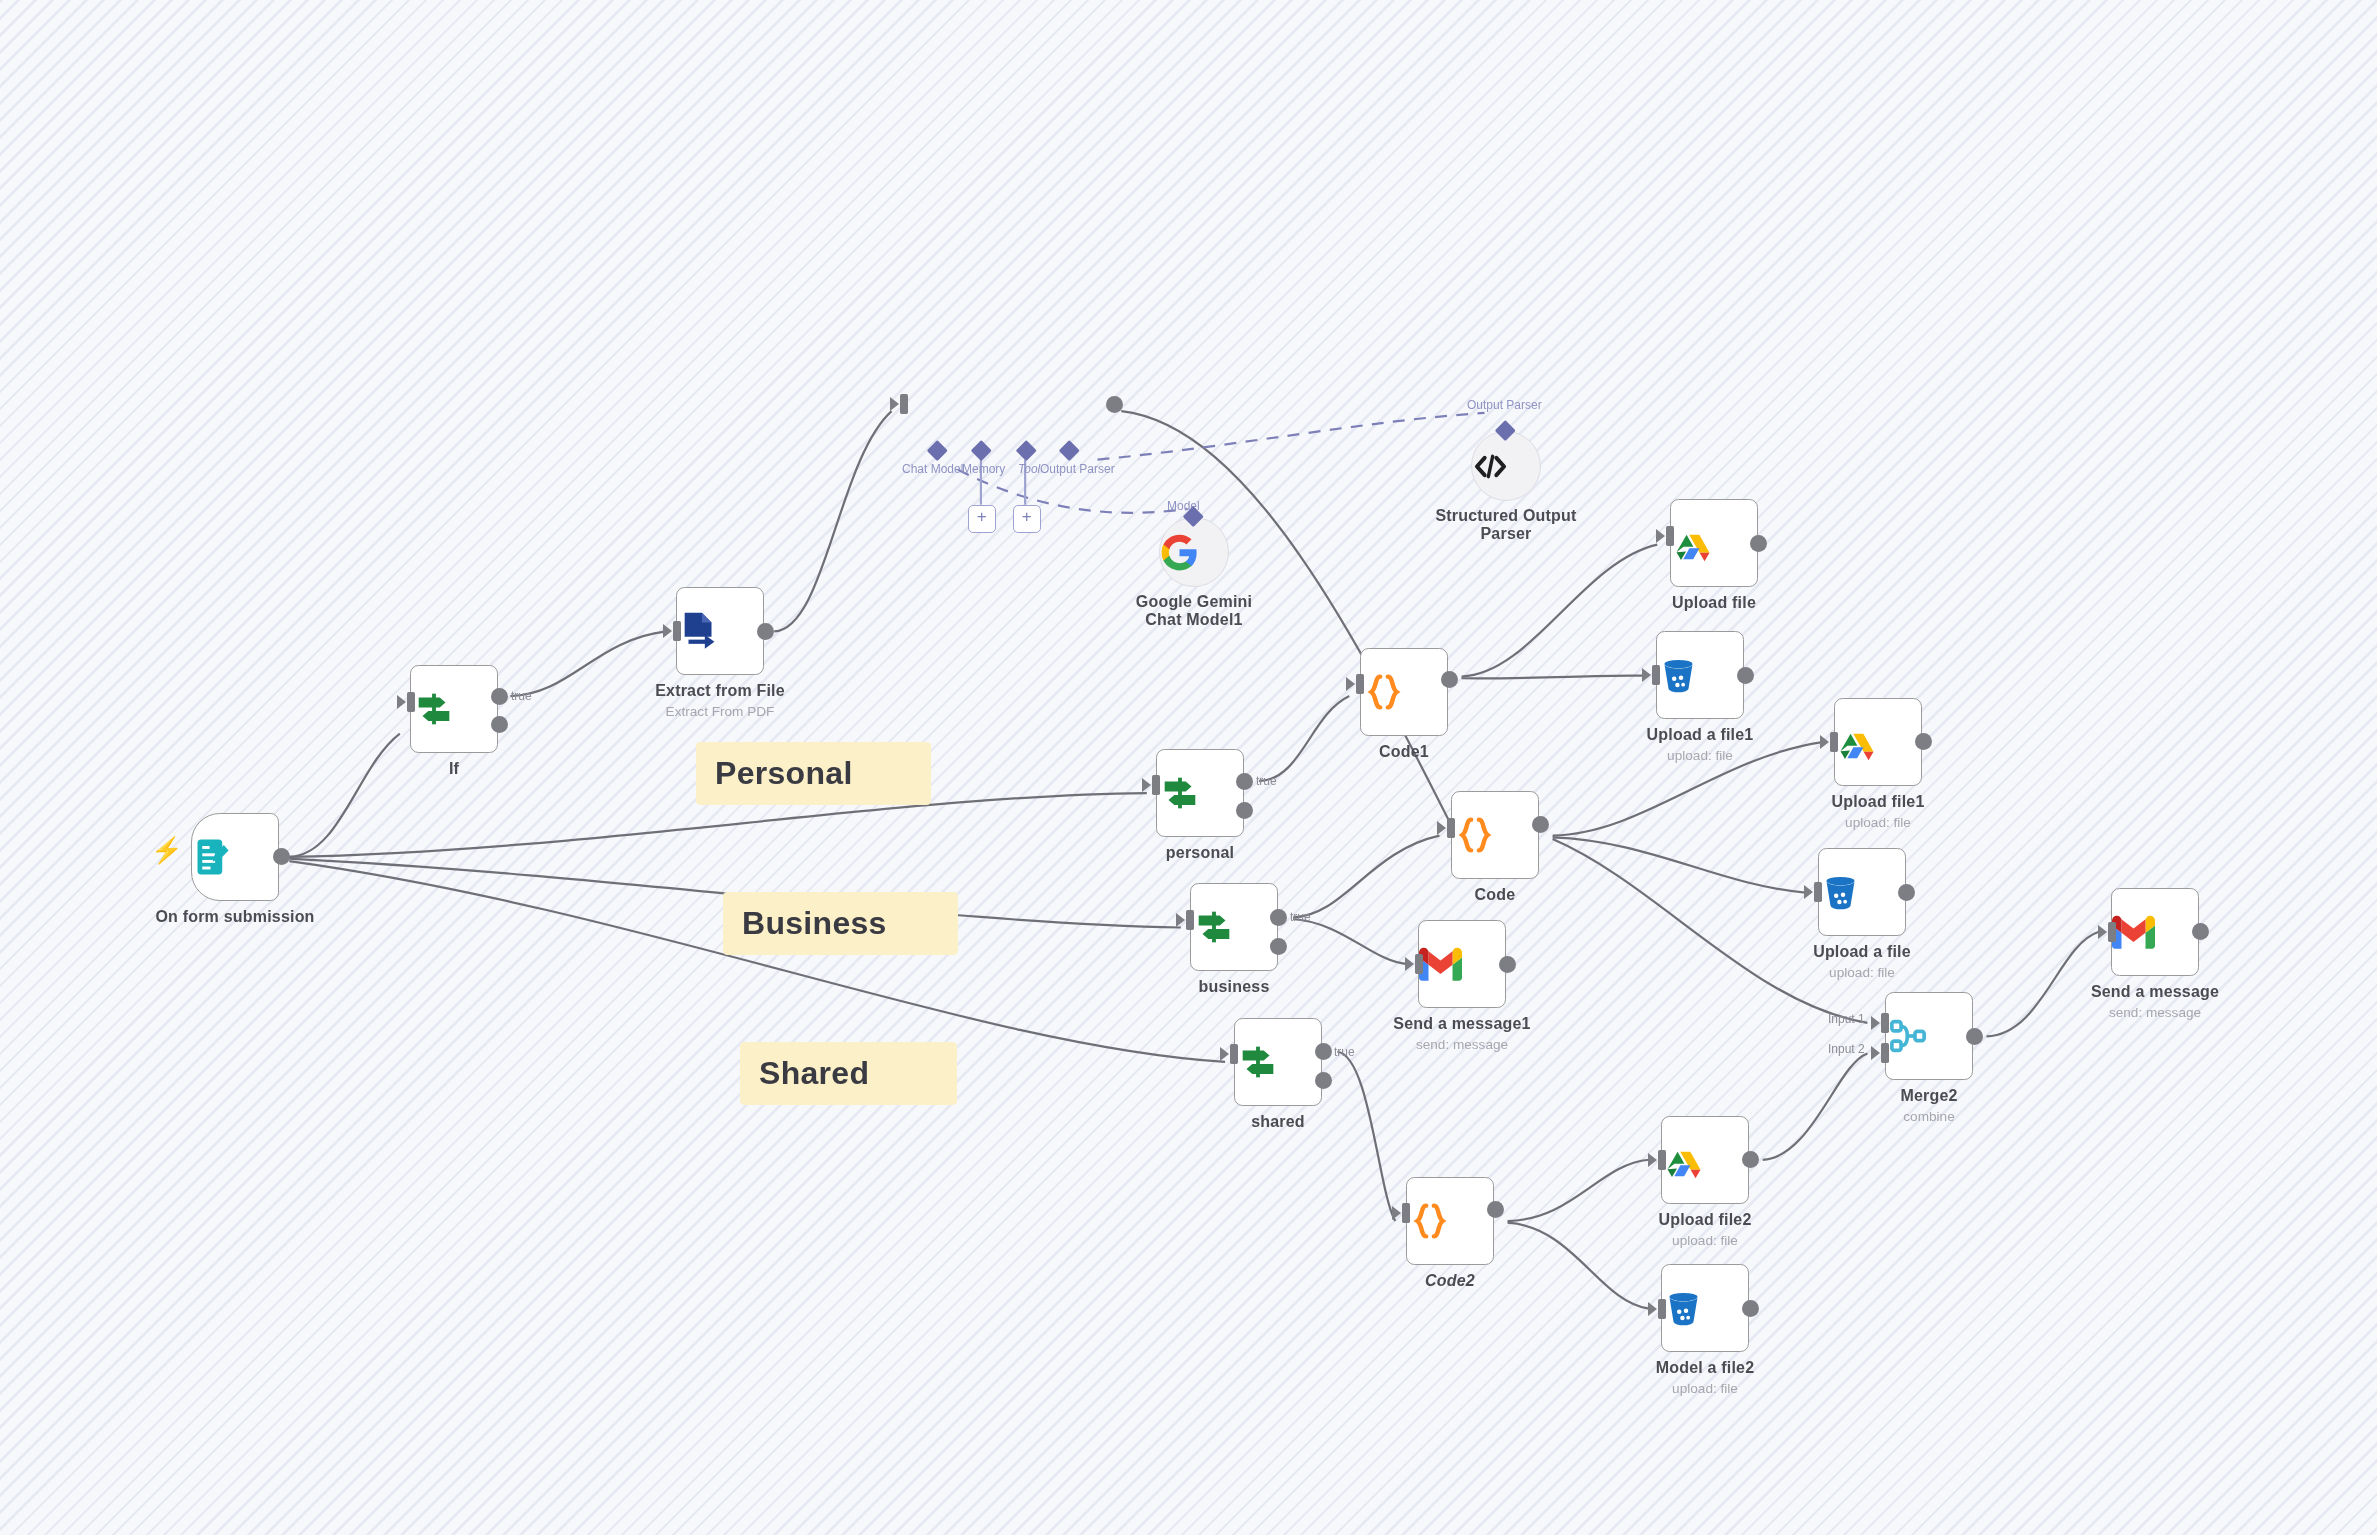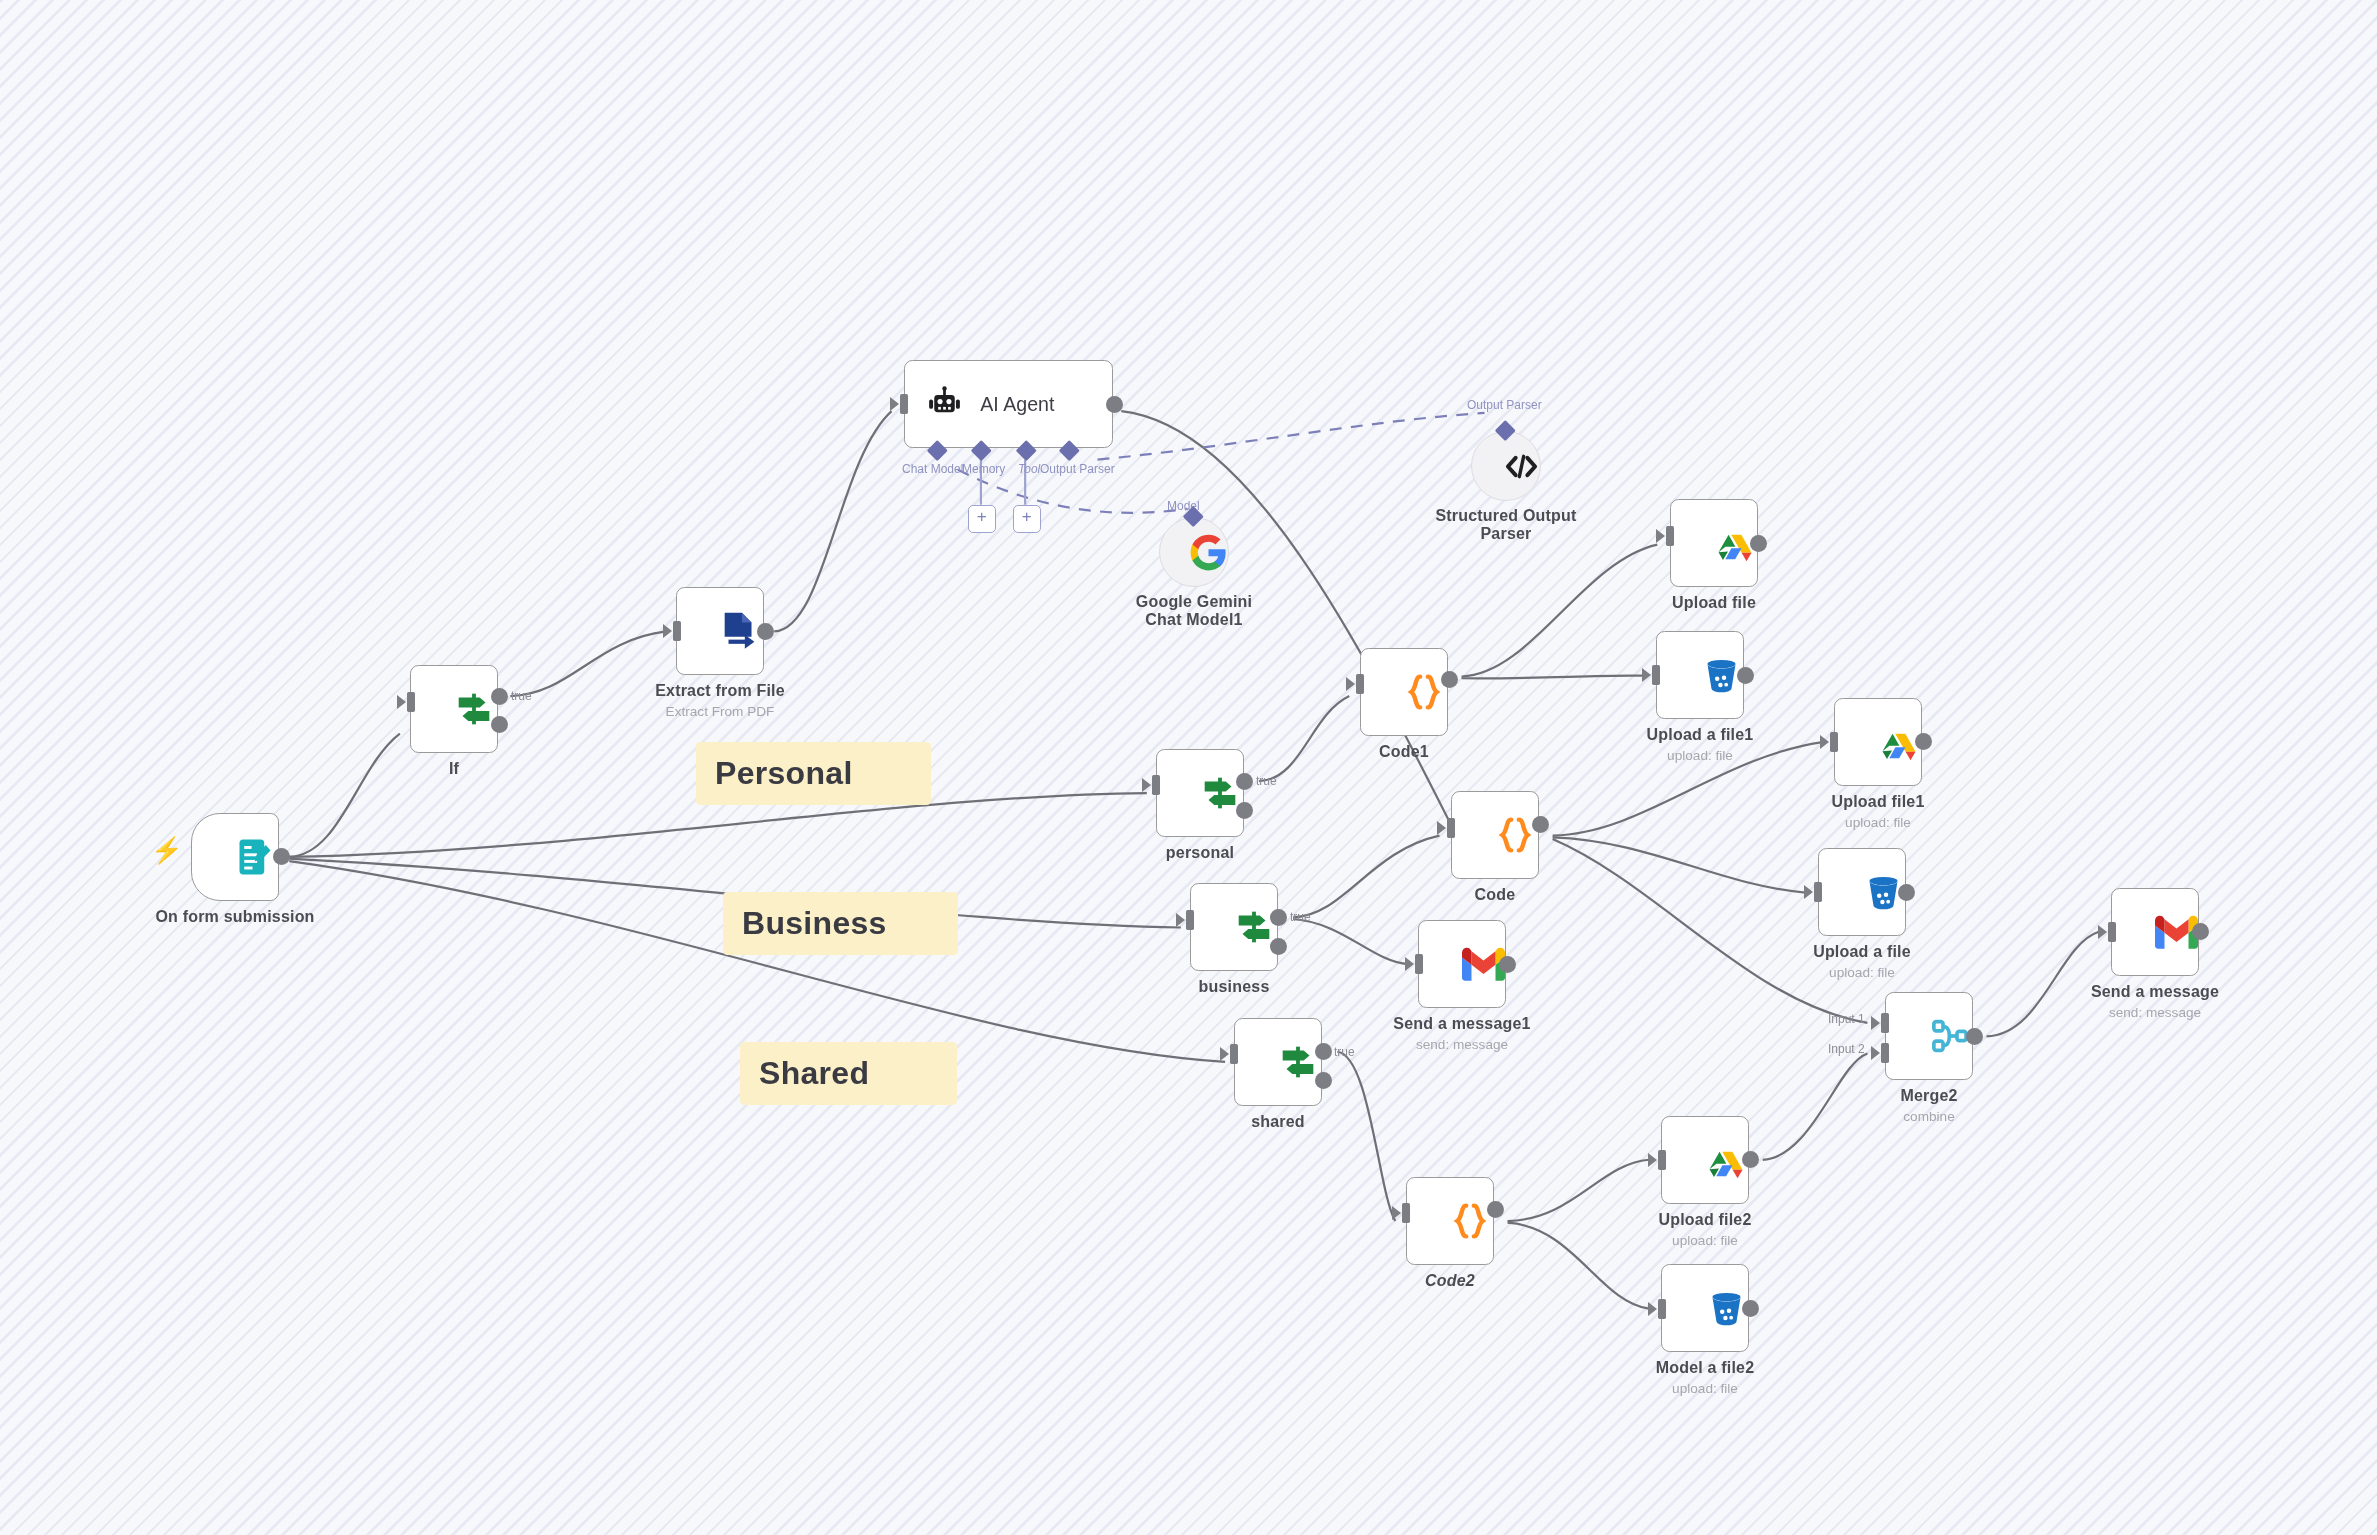--- a/index.html
+++ b/index.html
@@ -39,21 +39,21 @@
   .node {
     position: absolute;
     width: 88px;
     height: 88px;
     background: #ffffff;
     border: 1.7px solid #9a9a9a;
     border-radius: 8.5px;
     box-sizing: border-box;
     display: flex;
     align-items: center;
-    justify-content: flex-end;
+    justify-content: flex-start;
     z-index: 5;
   }
   .node.trigger {
     border-radius: 29px 8.5px 8.5px 29px;
     width: 88px;
   }
   .node.wide {
     width: 209px;
     height: 88px;
     justify-content: flex-start;
@@ -289,37 +289,20 @@
         <rect x="6" y="16.5" width="9.5" height="2.2" fill="#1f3f8f"></rect>
         <path d="M14.5 14 l5 3.6 -5 3.6 z" fill="#1f3f8f"></path>
       </svg>
     </span>
     <div class="node-title">Extract from File</div>
     <div class="node-sub">Extract From PDF</div>
   </div>
   <div class="port-in" style="left:673px; top:621px;"></div>
   <div class="port-out" style="left:757px; top:623px;"></div>
 
-  <div class="node wide" style="left:904px; top:360px;">
-    <span>
-      <svg class="icon-svg" width="41" height="41" viewBox="0 0 24 24">
-        <rect x="6" y="6.5" width="12" height="10" rx="2" fill="#1f1f22"></rect>
-        <circle cx="9.4" cy="10.3" r="1.5" fill="#ffffff"></circle>
-        <circle cx="14.6" cy="10.3" r="1.5" fill="#ffffff"></circle>
-        <rect x="8.3" y="13.4" width="1.6" height="1.6" fill="#ffffff"></rect>
-        <rect x="11.2" y="13.4" width="1.6" height="1.6" fill="#ffffff"></rect>
-        <rect x="14.1" y="13.4" width="1.6" height="1.6" fill="#ffffff"></rect>
-        <rect x="11.2" y="3" width="1.6" height="3.5" fill="#1f1f22"></rect>
-        <circle cx="12" cy="2.6" r="1.3" fill="#1f1f22"></circle>
-        <rect x="3" y="9" width="2.3" height="5.5" rx="1.1" fill="#1f1f22"></rect>
-        <rect x="18.7" y="9" width="2.3" height="5.5" rx="1.1" fill="#1f1f22"></rect>
-      </svg>
-    </span>
-    <span class="node-label-inner">AI Agent</span>
-  </div>
   <div class="port-in" style="left:900px; top:394px;"></div>
   <div class="port-out" style="left:1106px; top:396px;"></div>
 
   <div class="port-diamond" style="left:930px; top:443px;"></div>
   <div class="port-diamond" style="left:974px; top:443px;"></div>
   <div class="port-diamond" style="left:1019px; top:443px;"></div>
   <div class="port-diamond" style="left:1062px; top:443px;"></div>
   <div class="sub-label" style="left:902px; top:462px;">Chat Model</div>
   <div class="sub-label" style="left:962px; top:462px;">Memory</div>
   <div class="sub-label" style="left:1018px; top:462px;font-style:italic;">Tool</div>

